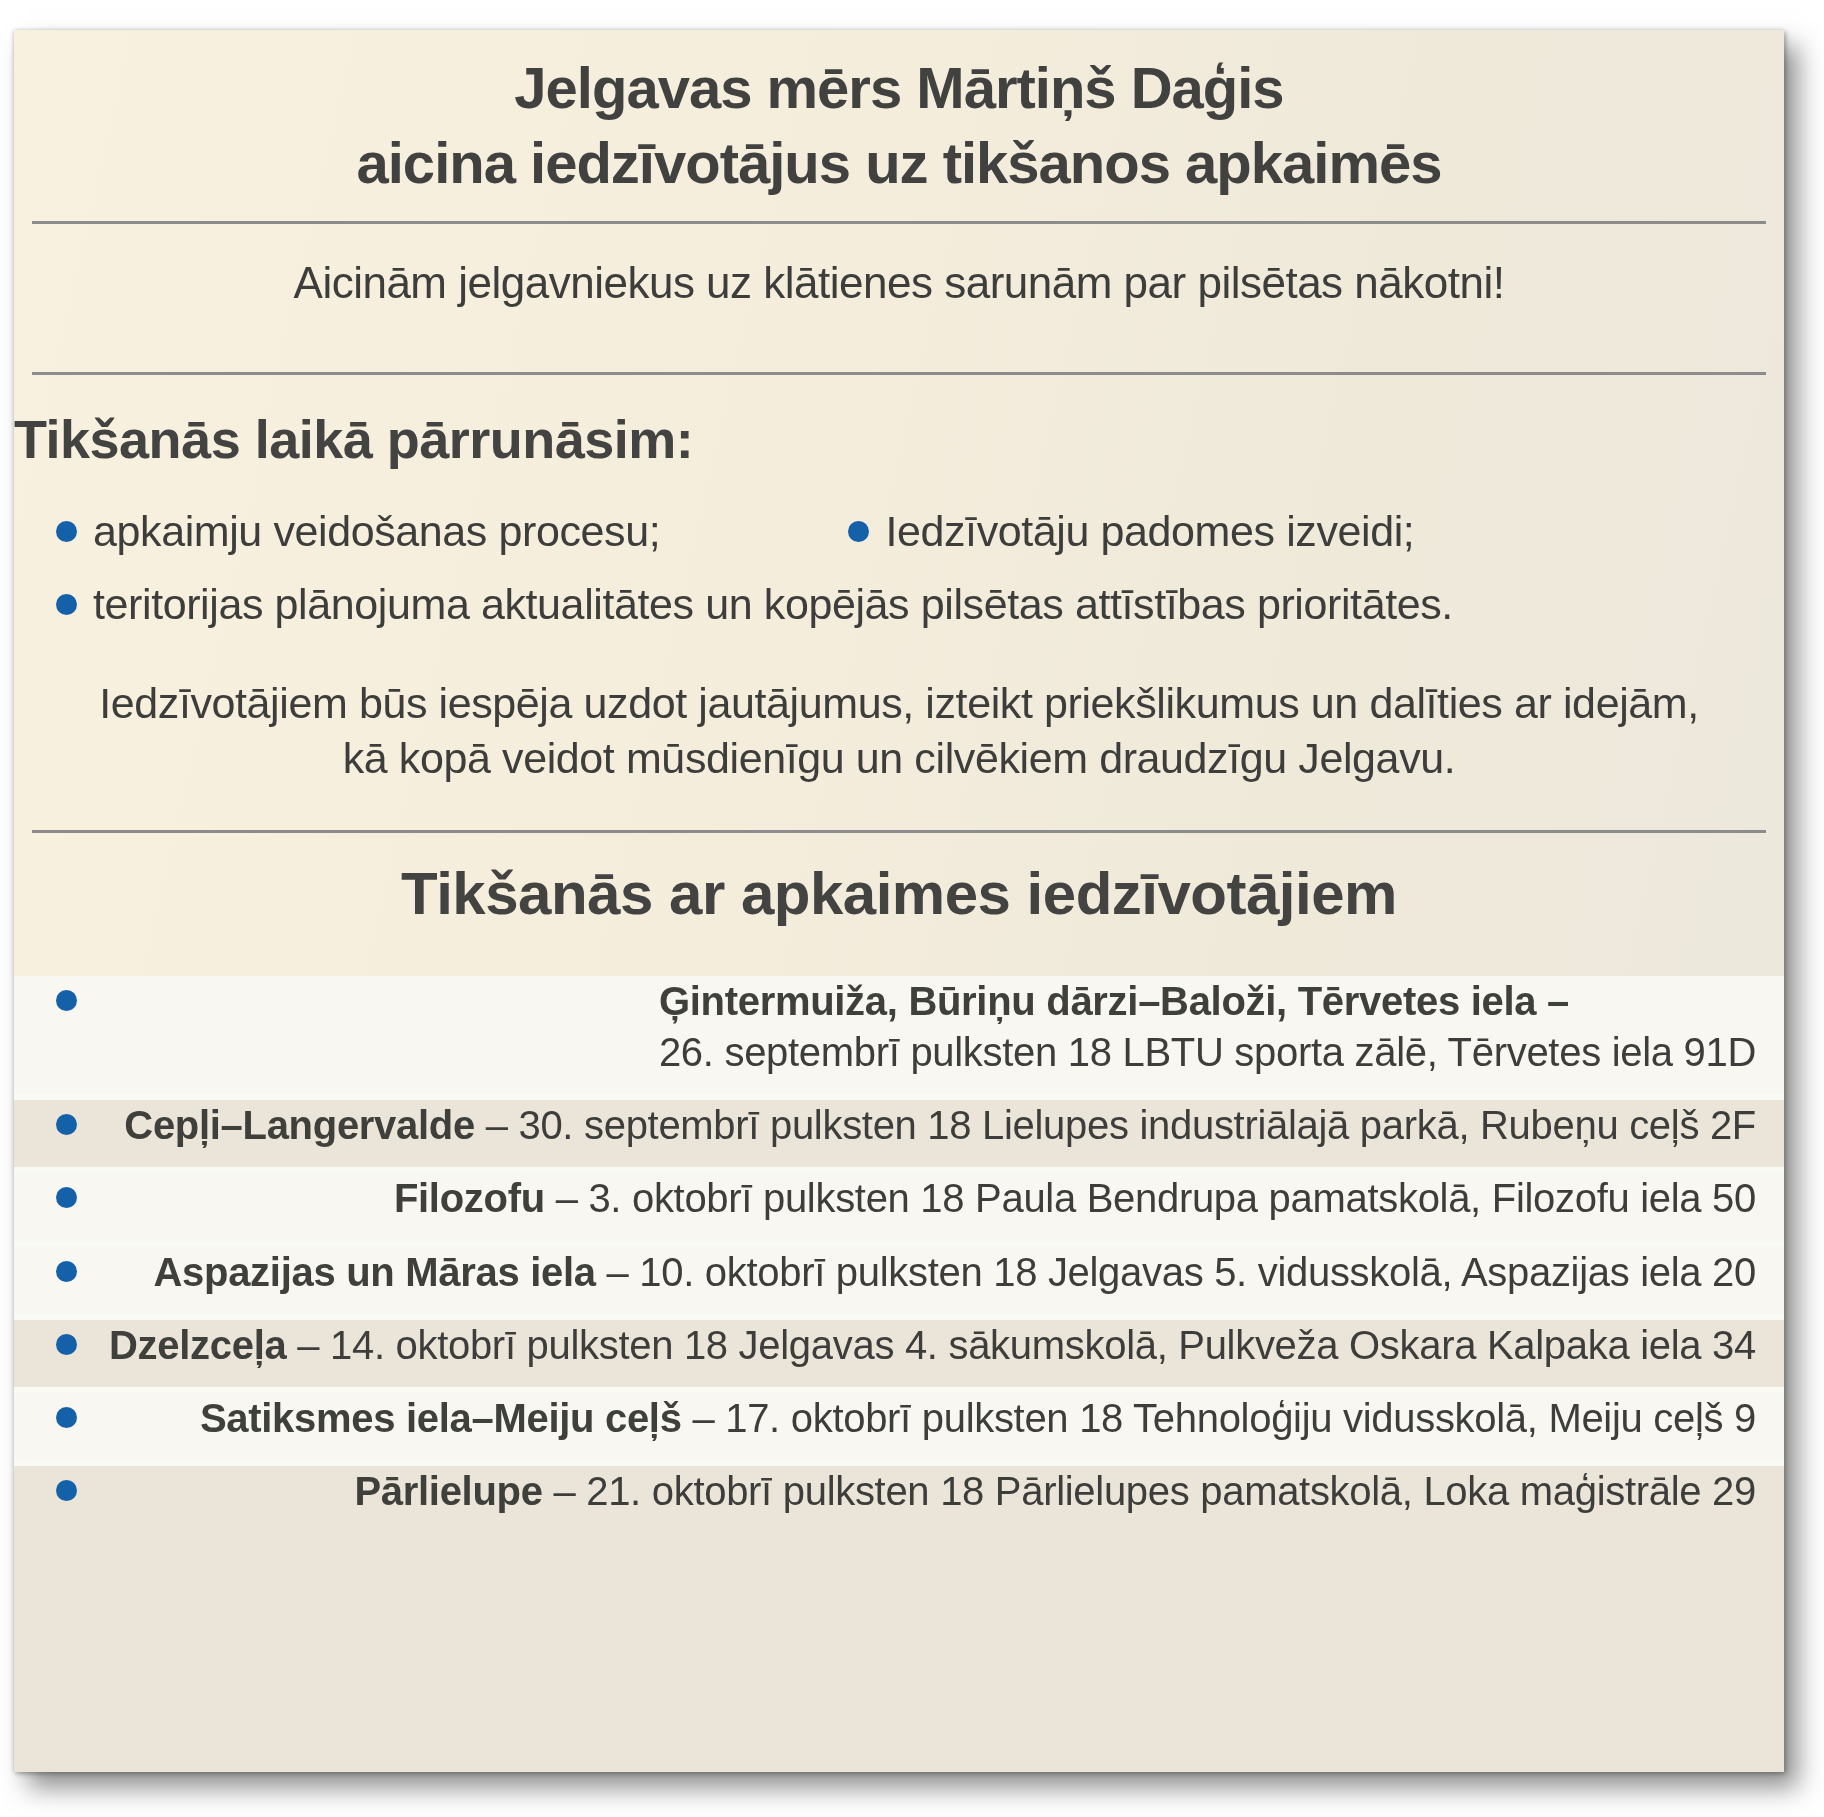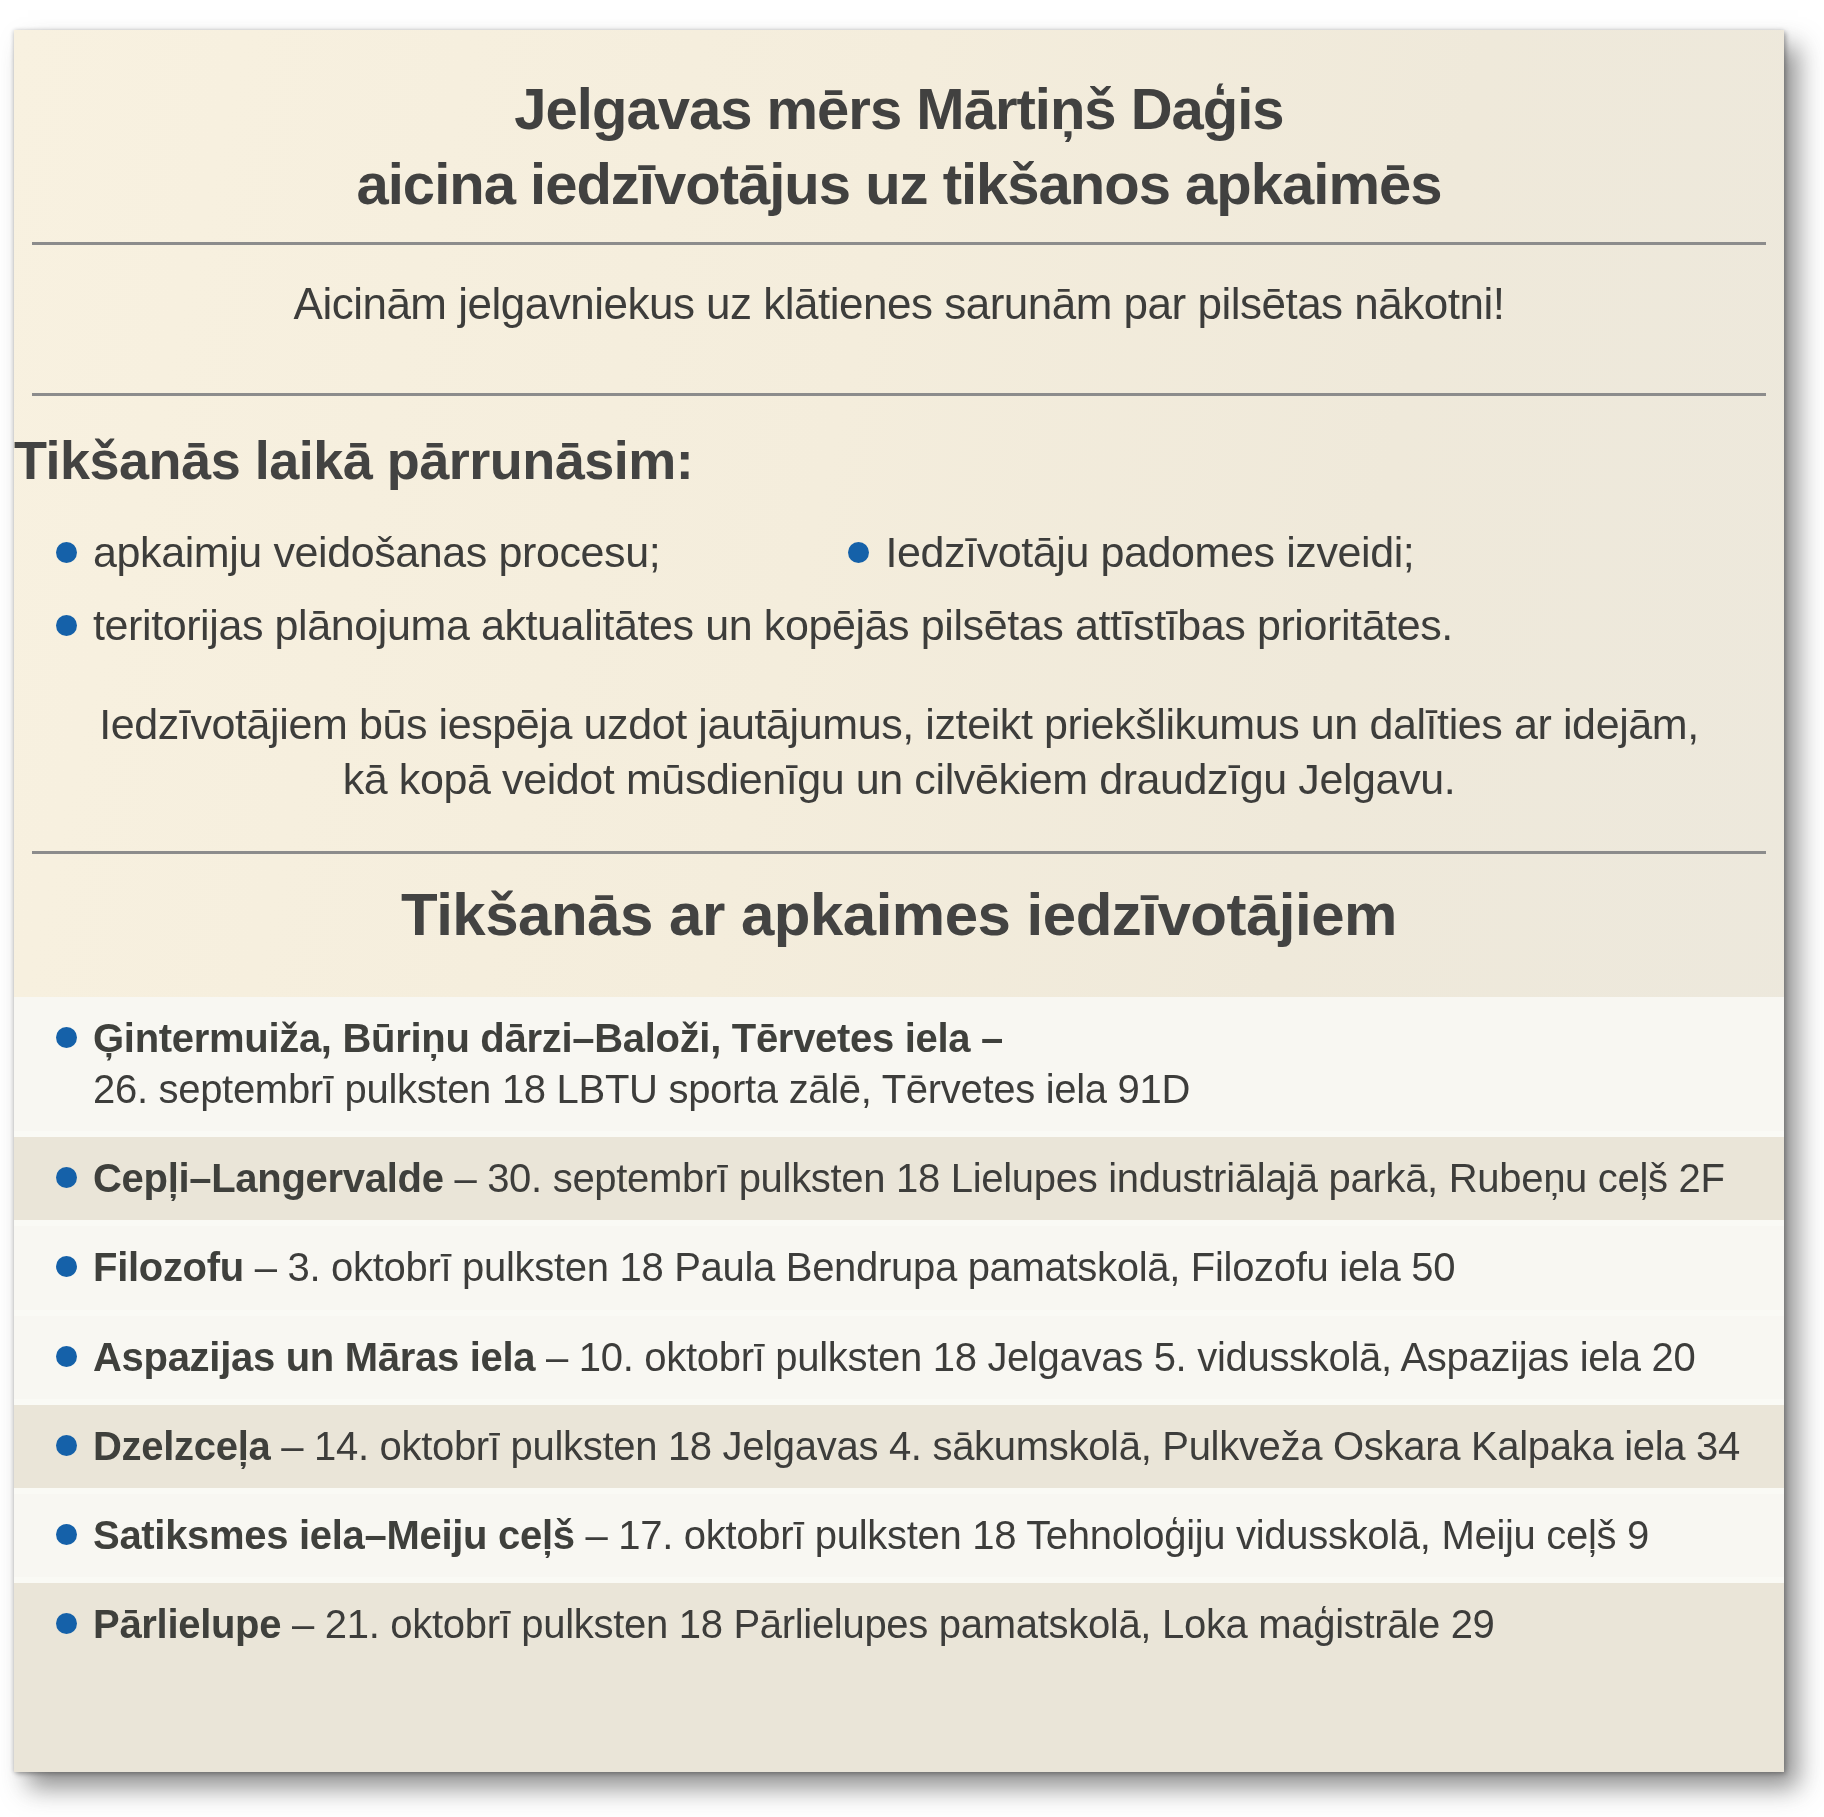--- a/index.html
+++ b/index.html
@@ -8,21 +8,21 @@
     font-family:"Liberation Sans",sans-serif;
     -webkit-font-smoothing:antialiased;
   }
   .panel{
     position:absolute;left:14px;top:30px;width:1770px;height:1742px;
     background:linear-gradient(103deg,#f8f1e0 0%,#f4eddc 42%,#efe9da 68%,#ece8dd 100%);
     box-shadow:14px 16px 24px rgba(55,55,55,.55), 2px 2px 5px rgba(0,0,0,.30), -1px 0 4px rgba(0,0,0,.12);
     display:flex;flex-direction:column;overflow:hidden;
   }
   .title{
-    margin-top:41px;text-align:center;font-weight:bold;
+    margin-top:20px;text-align:center;font-weight:bold;
     font-size:58px;line-height:1.30;color:#414140;letter-spacing:-1px;
   }
   .rule{border:none;border-top:3px solid #8c8c8c;margin:0 18px;}
   .rule1{margin-top:20px;}
   .rule2{margin-top:64px;}
   .rule3{margin-top:44px;}
   .subtitle{
     margin-top:34px;text-align:center;font-size:44px;color:#3d3d3b;letter-spacing:-0.5px;
   }
   .discuss-heading{
@@ -35,23 +35,23 @@
   .bullet-full{padding:18px 42px 0 42px;}
   .note{margin-top:44px;text-align:center;font-size:43px;line-height:1.28;color:#3d3d3b;letter-spacing:-0.4px;}
   .meet-heading{
     margin:26px 0 0;text-align:center;font-weight:bold;font-size:60px;color:#434342;letter-spacing:-0.5px;
   }
   .meet-list{
     margin-top:48px;flex:1;display:flex;flex-direction:column;gap:6px;
     background:#fafaf5;overflow:hidden;
   }
   .meet-row{
-    background:#f8f7f2;padding:16px 28px 16px 42px;
+    background:#f8f7f2;padding:0 28px 16px 42px;
     display:flex;align-items:flex-start;
-    font-size:40px;line-height:1.28;color:#3d3d3b;letter-spacing:-0.3px;
+    font-size:40px;line-height:1.28;color:#3d3d3b;letter-spacing:-0.3px;justify-content:space-between;
   }
   .meet-row.alt{background:#eae5d8;}
   .meet-row.last{flex:1;}
   .meet-row .dot{margin-top:14px;}
   .meet-row .nm{font-weight:bold;color:#3f403c;}
   .meet-row.two-line .details{display:block;}
 </style>
 </head>
 <body>
 

